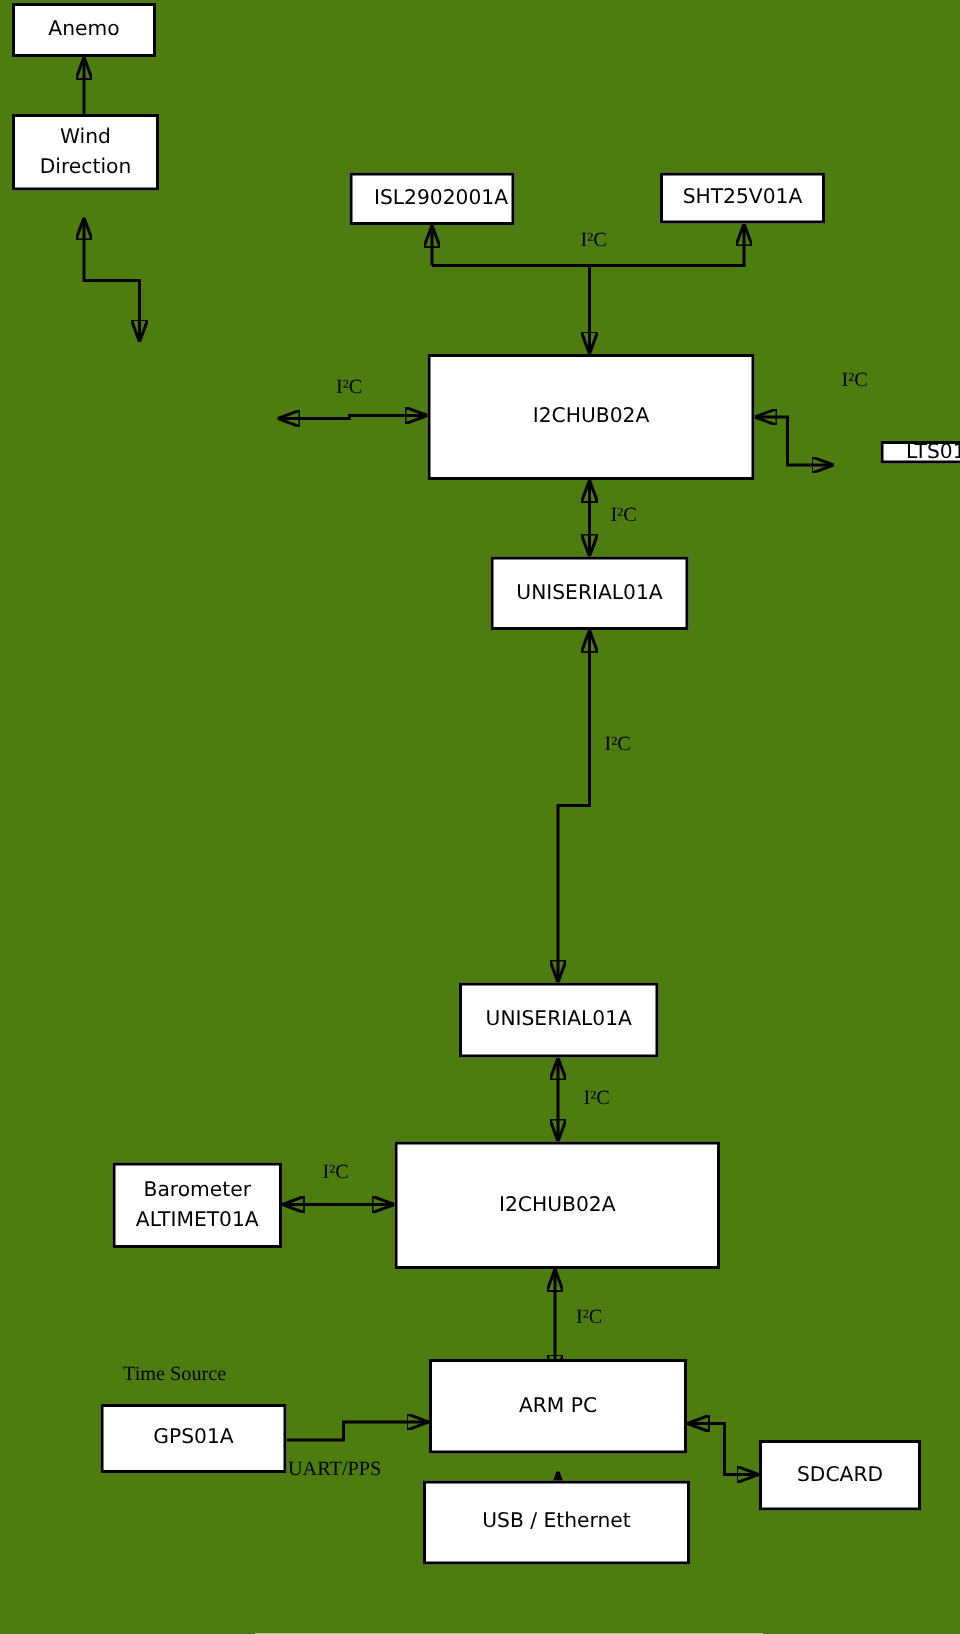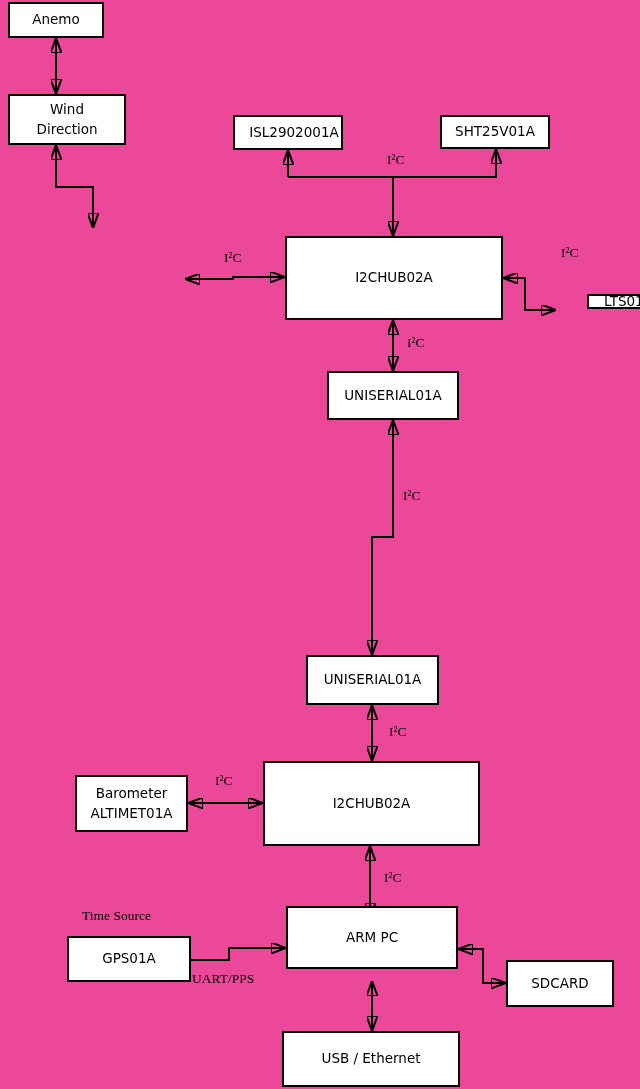--- a/index.html
+++ b/index.html
@@ -1,20 +1,20 @@
 <!DOCTYPE html>
 <html><head>
 <meta charset="utf-8">
 <style>
   html, body { margin: 0; padding: 0; background: #ffffff; }
   .canvas {
     position: relative;
     width: 640px;
     height: 1089px;
-    background: #ec4899;
+    background: #4d7c0f;
     font-family: "DejaVu Sans", sans-serif;
     color: #000000;
     overflow: hidden;
   }
   svg.connectors {
     position: absolute;
     left: 0; top: 0;
     width: 640px; height: 1089px;
   }
   svg.connectors path {
@@ -38,34 +38,34 @@
     line-height: 1.45;
   }
   .lbl {
     position: absolute;
     font-size: 13.5px;
     white-space: nowrap;
     font-family: Liberation Serif, serif;
   }
   
   #box-anemo { left: 8px;   top: 2px;    width: 96px;  height: 36px; }
-  #box-wind  { left: 8px;   top: 94px;   width: 118px;  height: 51px; }
+  #box-wind  { left: 8px;   top: 76px;   width: 98px;  height: 51px; }
   #box-pic   { left: 2px;   top: 228px;  width: 183px; height: 100px; }
   #box-isl   { left: 233px; top: 115px;  width: 110px; height: 35px; padding-left: 12px; }
   #box-sht   { left: 440px; top: 115px;  width: 110px; height: 34px; }
   #box-hub1  { left: 285px; top: 236px;  width: 218px; height: 84px; }
   #box-lts   { left: 556px; top: 294px;  width: 83px;  height: 15px; margin-left: 31px; }
   #box-uni1  { left: 327px; top: 371px;  width: 132px; height: 49px; }
   #box-uni2  { left: 306px; top: 655px;  width: 133px; height: 50px; }
   #box-hub2  { left: 263px; top: 761px;  width: 217px; height: 85px; }
   #box-baro  { left: 75px;  top: 775px;  width: 113px; height: 57px; justify-content: center; }
   #box-gps   { left: 67px;  top: 936px;  width: 124px; height: 46px; }
   #box-arm   { left: 286px; top: 906px;  width: 172px; height: 63px; }
   #box-sd    { left: 506px; top: 960px;  width: 108px; height: 47px; }
-  #box-usb   { left: 282px; top: 1031px; width: 178px; height: 56px; }
+  #box-usb   { left: 282px; top: 987px; width: 178px; height: 56px; }
   
   #lbl-time        { left: 82px;  top: 908px; }
   #lbl-uart        { left: 192px; top: 971px; }
   #lbl-i2c-pic     { left: 224px; top: 250px; }
   #lbl-i2c-branch  { left: 387px; top: 152px; }
   #lbl-i2c-lts     { left: 561px; top: 245px; }
   #lbl-i2c-uni1    { left: 407px; top: 335px; }
   #lbl-i2c-long    { left: 403px; top: 488px; }
   #lbl-i2c-uni2    { left: 389px; top: 724px; }
   #lbl-i2c-baro    { left: 215px; top: 773px; }

